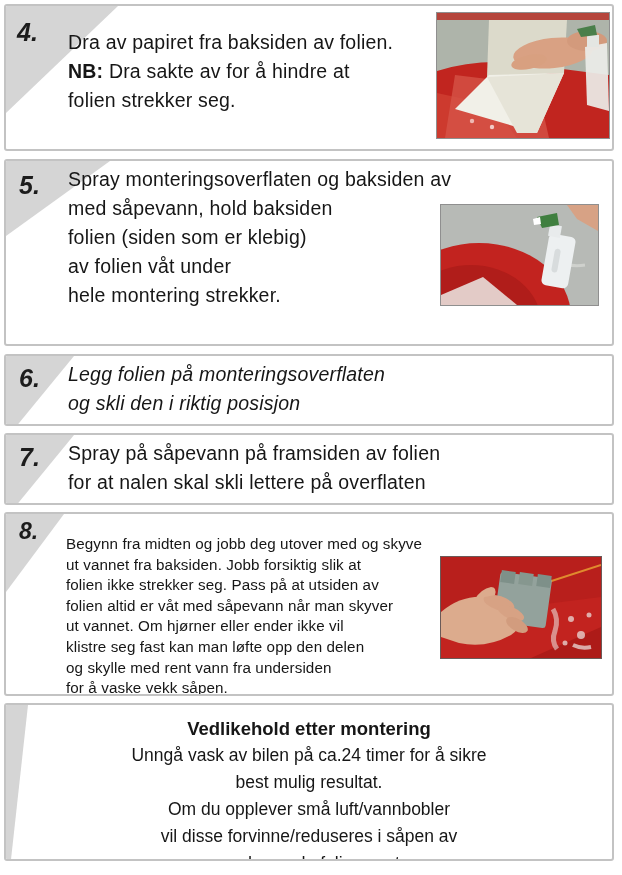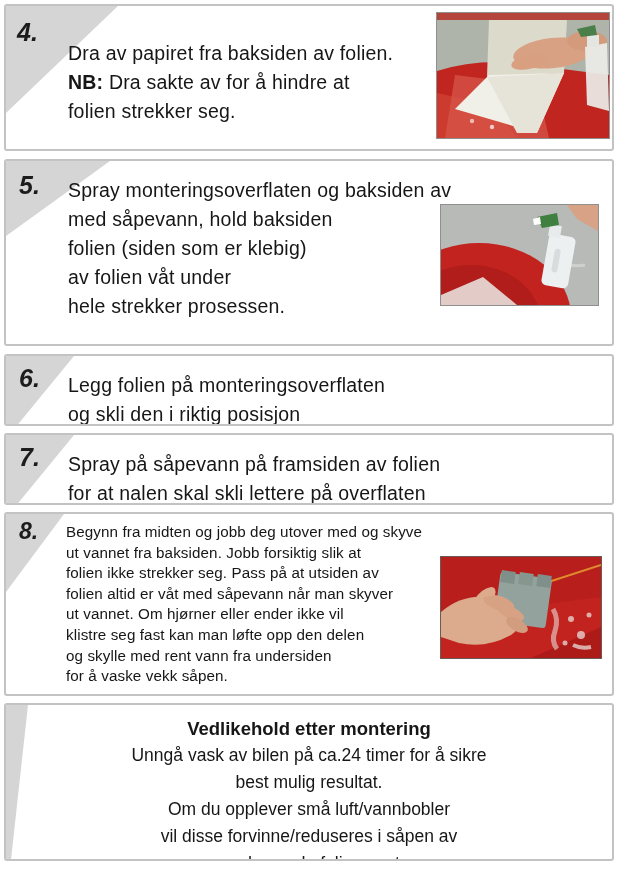--- a/index.html
+++ b/index.html
@@ -33,21 +33,20 @@
     z-index:3;
   }
   .step-text{
     position:absolute;
     font-size:19.5px;
     line-height:29px;
     letter-spacing:0.2px;
     color:#161616;
     z-index:2;
     white-space:nowrap;
-    margin-top:11px;
   }
   .step-text-sm{
     position:absolute;
     font-size:15.2px;
     line-height:20.6px;
     letter-spacing:0.1px;
     color:#161616;
     z-index:2;
     white-space:nowrap;
   }
@@ -118,21 +117,21 @@
   </div>
 
   <div class="step-box" style="top:159px;height:187px;">
     <div class="corner" style="width:104px;height:75px;clip-path:polygon(0 0,100% 0,0 100%);"></div>
     <div class="step-number" style="left:13px;top:10px;font-size:25px;">5.</div>
     <div class="step-text" style="left:62px;top:4px;">
       <div>Spray monteringsoverflaten og baksiden av</div>
       <div>med såpevann, hold baksiden</div>
       <div>folien (siden som er klebig)</div>
       <div>av folien våt under</div>
-      <div>hele strekker prosessen.</div>
+      <div>hele montering strekker.</div>
     </div>
     <div class="photo" style="left:434px;top:43px;width:157px;height:100px;">
       <svg width="157" height="100" viewBox="0 0 157 100" preserveAspectRatio="none">
         <rect width="157" height="100" fill="#b7bab6"></rect>
         <ellipse cx="38" cy="112" rx="92" ry="74" fill="#c2231f"></ellipse>
         <ellipse cx="30" cy="118" rx="70" ry="58" fill="#b01d1a"></ellipse>
         <path d="M0 90 L42 72 L76 100 L0 100 Z" fill="#eceae6" opacity="0.85"></path>
         <path d="M120 58 Q132 62 144 60" stroke="#d8dbd7" stroke-width="3" fill="none" opacity="0.7"></path>
         <g>
           <rect x="104" y="30" width="27" height="52" rx="5" fill="#edf0f1" transform="rotate(10 117 56)"></rect>
@@ -142,39 +141,39 @@
           <path d="M92 14 L99 12 L100 19 L93 20 Z" fill="#ffffff"></path>
         </g>
         <path d="M126 0 L157 0 L157 26 L136 14 Z" fill="#d7a285"></path>
       </svg>
     </div>
   </div>
 
   <div class="step-box" style="top:354px;height:72px;">
     <div class="corner" style="width:68px;height:100%;clip-path:polygon(0 0,100% 0,18% 100%,0 100%);"></div>
     <div class="step-number" style="left:13px;top:8px;font-size:25px;">6.</div>
-    <div class="step-text" style="left:62px;top:4px;">
+    <div class="step-text" style="left:62px;top:4px;font-style:italic;">
       <div>Legg folien på monteringsoverflaten</div>
       <div>og skli den i riktig posisjon</div>
     </div>
   </div>
 
   <div class="step-box" style="top:433px;height:72px;">
     <div class="corner" style="width:68px;height:100%;clip-path:polygon(0 0,100% 0,18% 100%,0 100%);"></div>
     <div class="step-number" style="left:13px;top:8px;font-size:25px;">7.</div>
     <div class="step-text" style="left:62px;top:4px;">
       <div>Spray på såpevann på framsiden av folien</div>
       <div>for at nalen skal skli lettere på overflaten</div>
     </div>
   </div>
 
   <div class="step-box" style="top:512px;height:184px;">
     <div class="corner" style="width:58px;height:78px;clip-path:polygon(0 0,100% 0,0 100%);"></div>
     <div class="step-number" style="left:13px;top:4px;font-size:23px;">8.</div>
-    <div class="step-text-sm" style="left:60px;top:8px;">
+    <div class="step-text-sm" style="left:60px;top:20px;">
       <div>Begynn fra midten og jobb deg utover med og skyve</div>
       <div>ut vannet fra baksiden. Jobb forsiktig slik at</div>
       <div>folien ikke strekker seg. Pass på at utsiden av</div>
       <div>folien altid er våt med såpevann når man skyver</div>
       <div>ut vannet.  Om hjørner eller ender ikke vil</div>
       <div>klistre seg fast kan man løfte opp den delen</div>
       <div>og skylle med rent vann fra undersiden</div>
       <div>for å vaske vekk såpen.</div>
     </div>
     <div class="photo" style="left:434px;top:42px;width:160px;height:101px;border-color:#6b5a58;">

